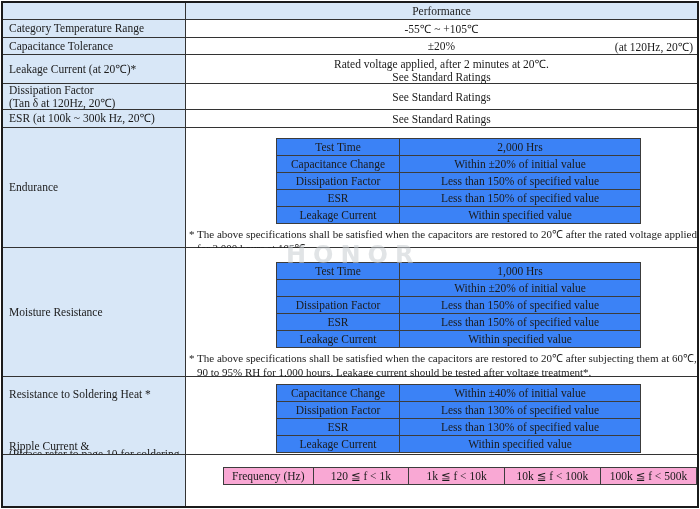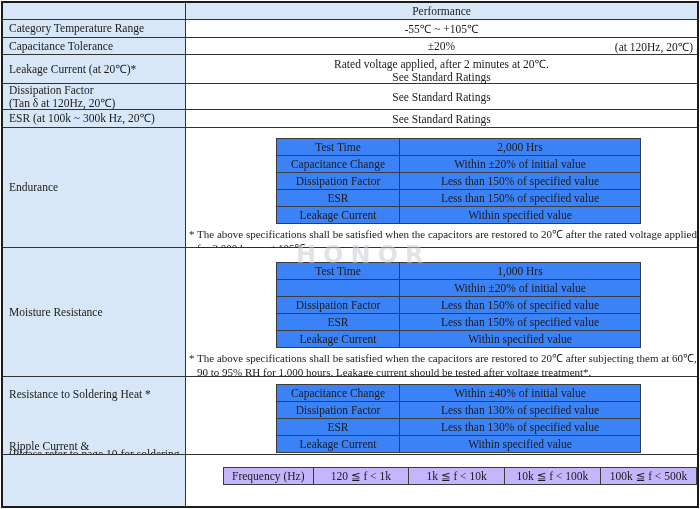--- a/index.html
+++ b/index.html
@@ -21,26 +21,26 @@
   .rel .mid{position:absolute;left:0;right:0;top:50%;transform:translateY(-50%);text-align:center;}
   .rel .cond{position:absolute;right:4px;top:50%;transform:translateY(-50%);font-size:11.5px;}
   table.inner{border-collapse:collapse;background:#3b82f6;margin-left:90px;}
   table.inner td{border:1px solid #3c3c3c;height:16px;padding:0 4px;
                  text-align:center;font-size:11.5px;}
   table.inner td.n{width:114px;}
   table.inner td.v{width:232px;}
   .mt10{margin-top:10px;} .mt14{margin-top:14px;} .mt7{margin-top:7px;}
   .note{font-size:11px;line-height:14px;margin:3px 0 0 3px;}
   .note .l2{padding-left:8px;}
-  table.ripple{border-collapse:collapse;background:#c4b5fd;margin:12px 0 0 37px;font-family:Liberation Serif, serif;}
+  table.ripple{border-collapse:collapse;background:#f9a8d4;margin:12px 0 0 37px;font-family:Liberation Serif, serif;}
   table.ripple td{border:1px solid #3c3c3c;height:16px;text-align:center;
                   font-size:11.5px;padding:0 5px;}
   table.ripple td.fcol{width:80px;}
   table.ripple td.band{width:88px;margin-top:47px;}
-  .watermark{position:absolute;left:296px;top:241px;z-index:6;pointer-events:none;
+  .watermark{position:absolute;left:286px;top:241px;z-index:6;pointer-events:none;
              font-family:"DejaVu Sans",sans-serif;font-weight:bold;font-size:24px;
              letter-spacing:7px;color:#c9ced2;opacity:.55;}
 </style>
 </head>
 <body>
 
 <div class="page">
   <div class="frame">
 
     <div class="row first" style="height:16px">

